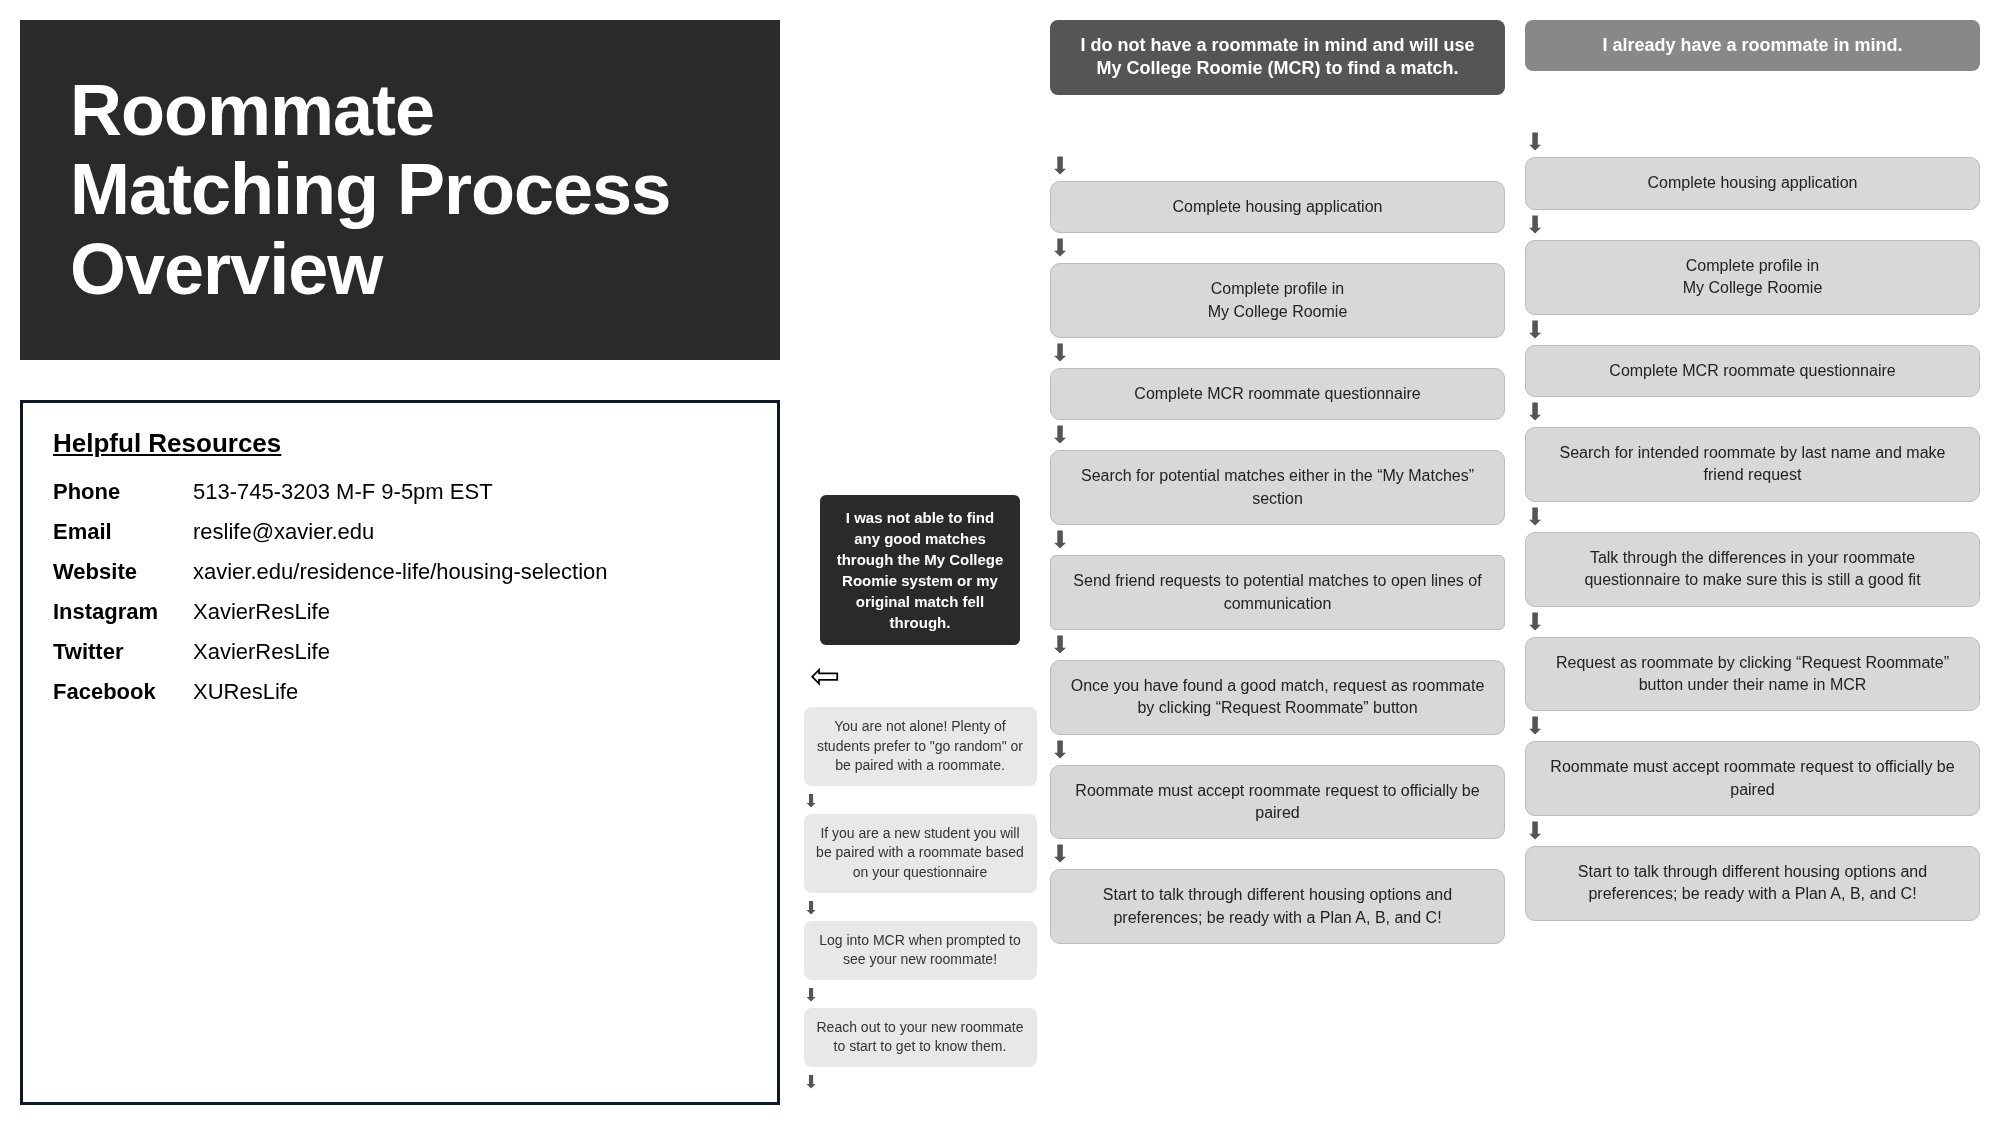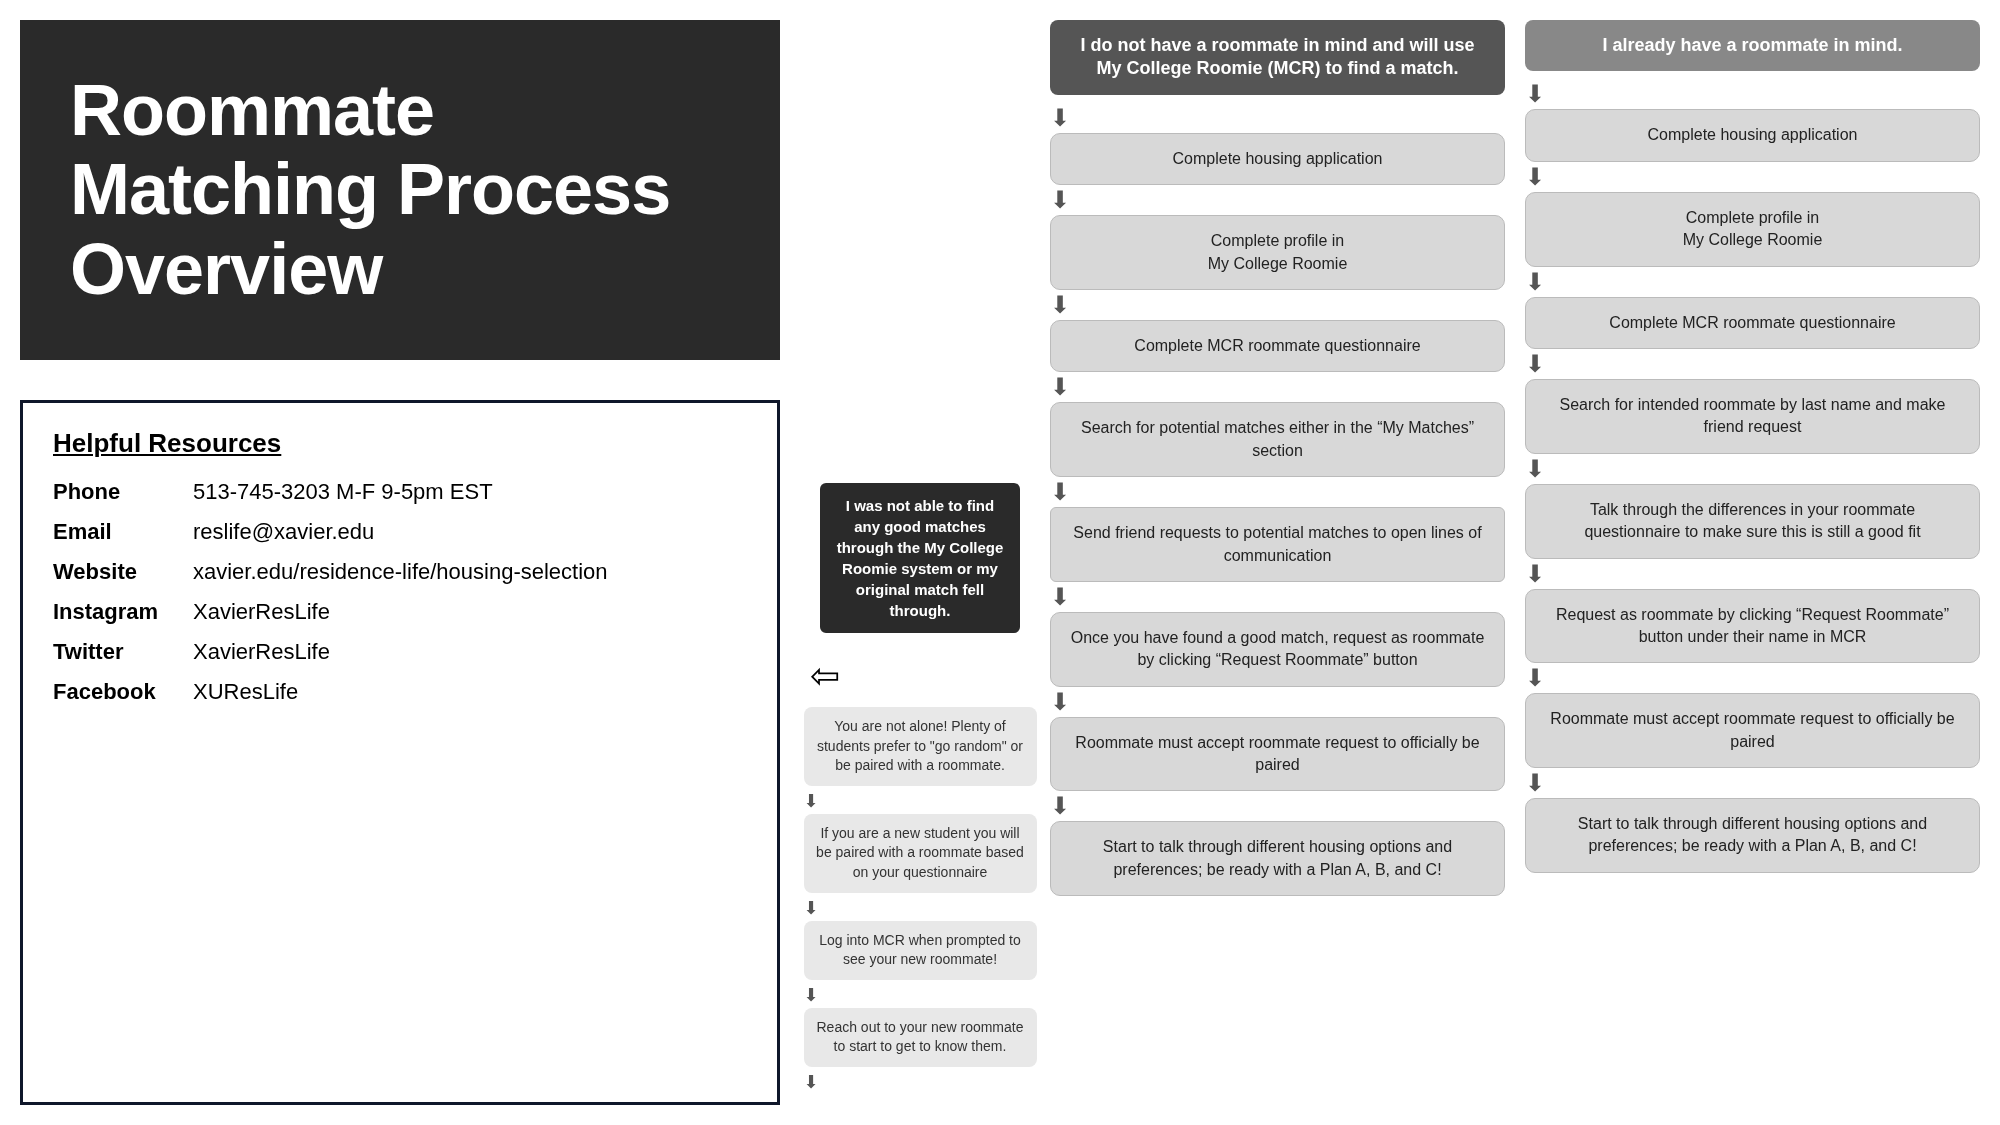--- a/index.html
+++ b/index.html
@@ -83,21 +83,21 @@
     .no-match-box {
       background: #2a2a2a;
       color: #fff;
       padding: 12px 14px;
       font-size: 15px;
       text-align: center;
       border-radius: 6px;
       width: 200px;
       font-weight: bold;
       line-height: 1.4;
-      margin-bottom: 22px;
+      margin-bottom: 10px;
     }
 
     .flow-step-small {
       background: #e8e8e8;
       border-radius: 8px;
       padding: 10px 12px;
       font-size: 14px;
       text-align: center;
       width: 233px;
       line-height: 1.4;
@@ -118,20 +118,21 @@
       flex-direction: row;
       padding: 20px 20px 20px 10px;
       gap: 20px;
     }
 
     .flow-column {
       flex: 1;
       display: flex;
       flex-direction: column;
       align-items: flex-start;
+      gap: 48px;
     }
 
     .column-header {
       color: #fff;
       padding: 14px 16px;
       text-align: center;
       border-radius: 8px;
       font-size: 18px;
       font-weight: bold;
       line-height: 1.3;

